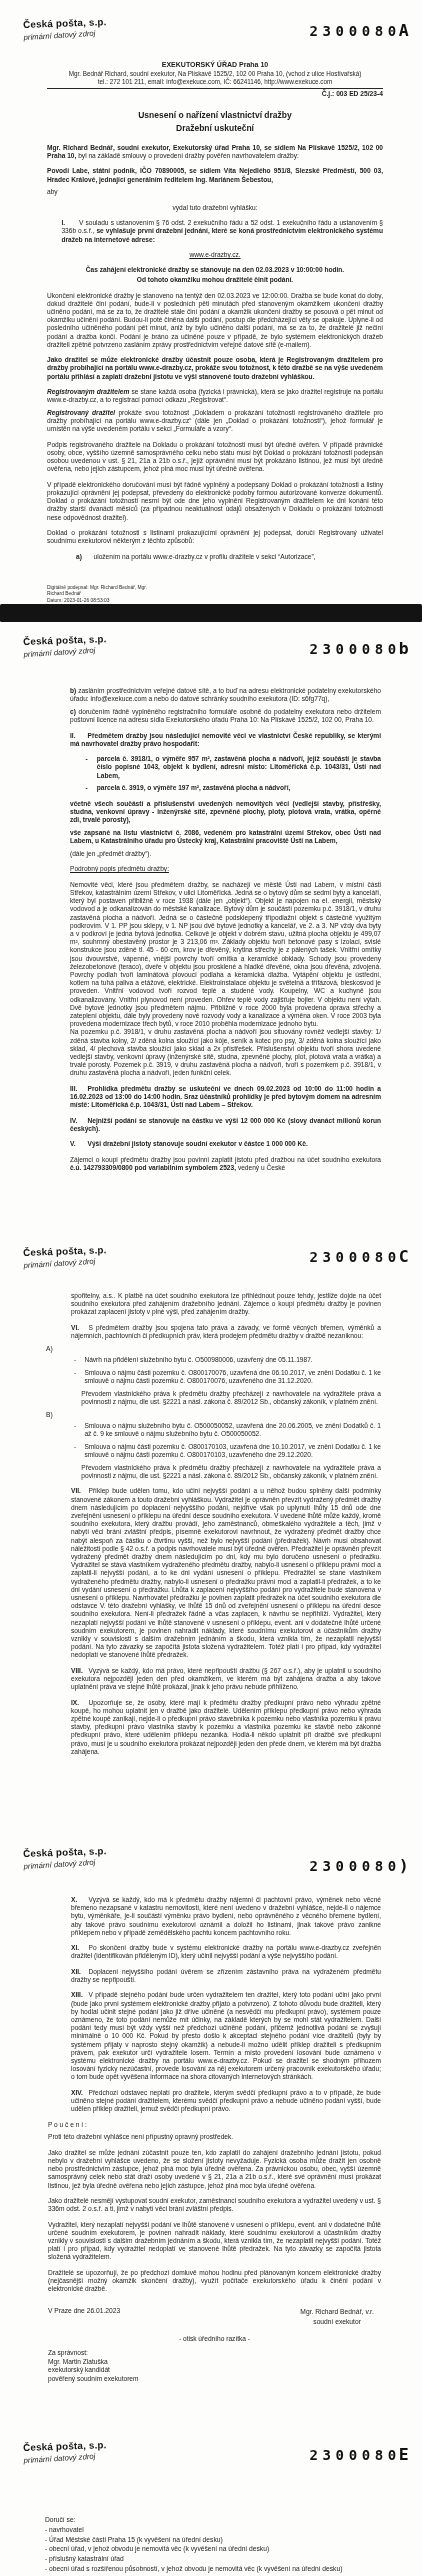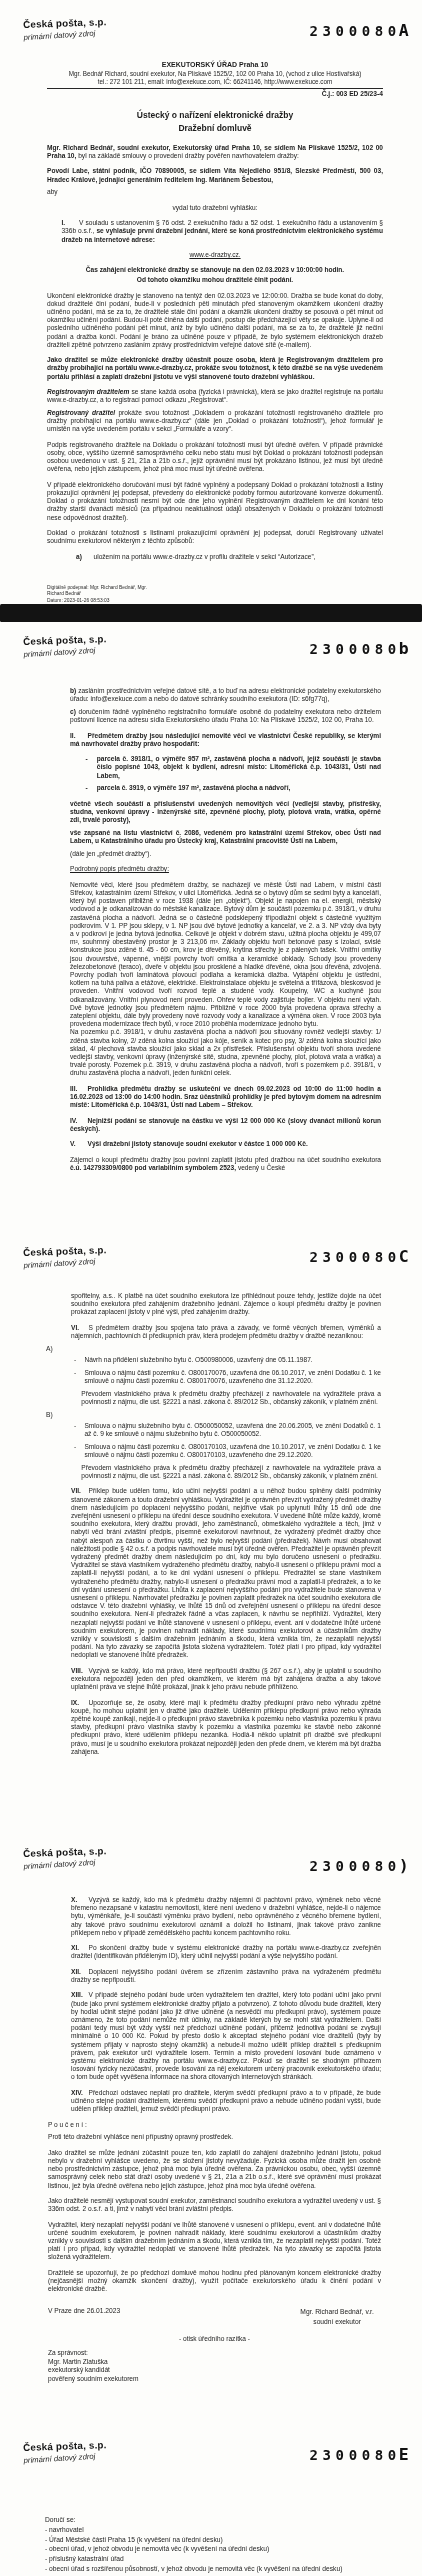--- a/index.html
+++ b/index.html
@@ -69,22 +69,22 @@
   <div class="pa-content">
     <div class="lh" style="padding-top:61px;">
       <div class="lh-office">EXEKUTORSKÝ ÚŘAD Praha 10</div>
       <div class="lh-line">Mgr. Bednář Richard, soudní exekutor, Na Plískavě 1525/2, 102 00 Praha 10,  (vchod z ulice Hostivařská)</div>
       <div class="lh-line">tel.: 272 101 211, email: info@exekuce.com, IČ: 66241146, http://www.exekuce.com</div>
       <div class="lh-rule"></div>
       <div class="lh-ref">Č.j.: 003 ED 25/23-4</div>
     </div>
 
     <div class="titles">
-      <div class="t1">Ústecký o nařízení elektronické dražby</div>
-      <div class="t2">Dražební domluvě</div>
+      <div class="t1">Usnesení o nařízení vlastnictví dražby</div>
+      <div class="t2">Dražební uskuteční</div>
     </div>
 
     <div style="margin-top:11.3px;">
       <div class="p"><span class="b">Mgr. Richard Bednář, soudní exekutor, Exekutorský úřad Praha 10, se sídlem Na Plískavě 1525/2, 102 00 Praha 10,</span> <span>byl na základě smlouvy o provedení dražby pověřen navrhovatelem dražby:</span></div>
 
       <div class="p gap"><span class="b">Povodí Labe, státní podnik, IČO 70890005, se sídlem Víta Nejedlého 951/8, Slezské Předměstí, 500 03, Hradec Králové, jednající generálním ředitelem Ing. Mariánem Šebestou,</span></div>
       <div class="p">aby</div>
 
       <div class="p ctr gap">vydal tuto dražební vyhlášku:</div>
 

